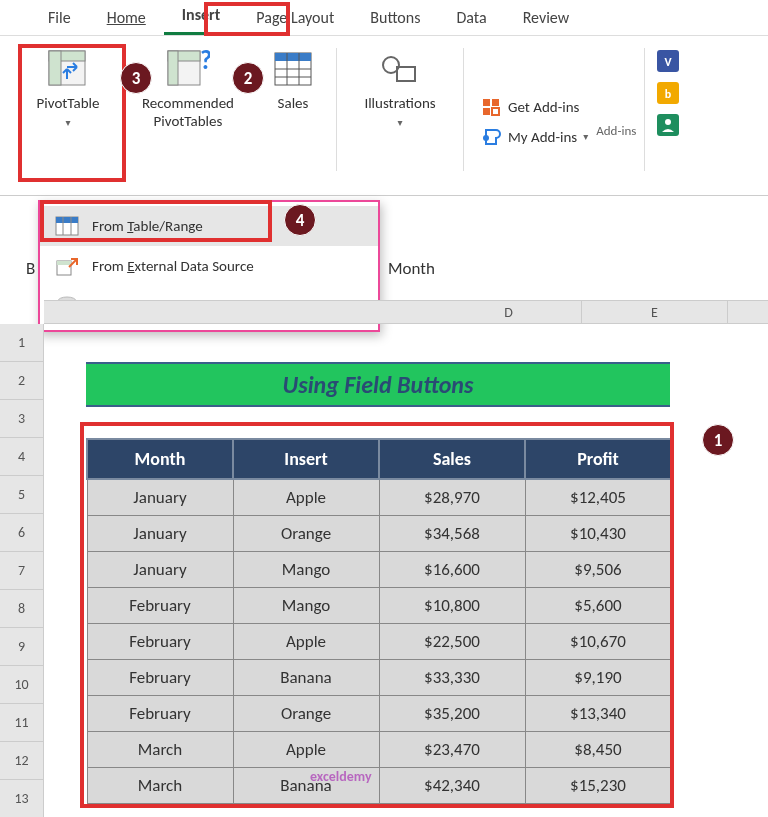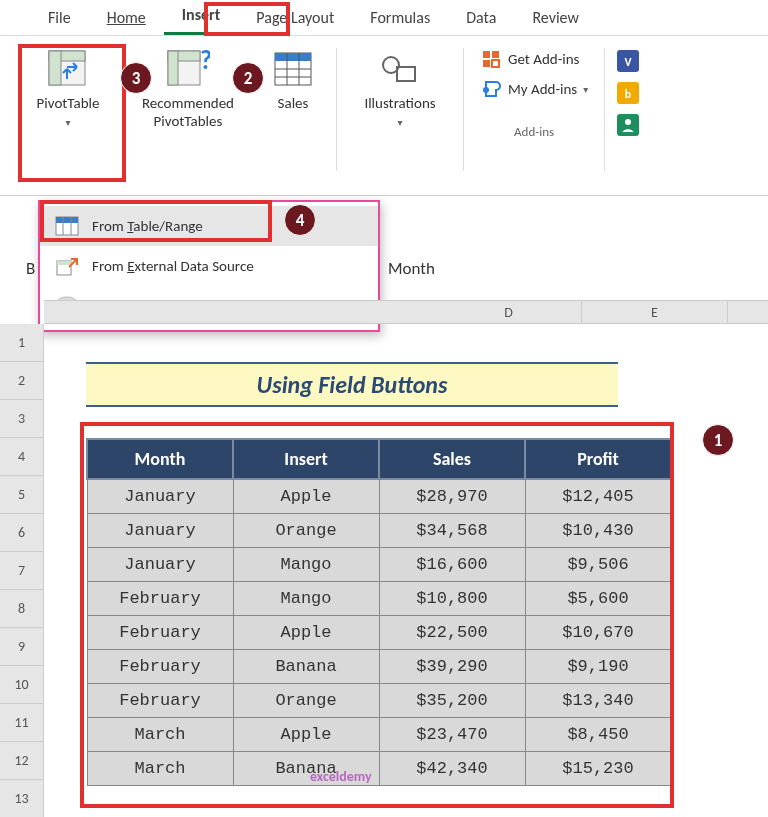--- a/index.html
+++ b/index.html
@@ -33,43 +33,43 @@
 .dd-icon { width: 26px; height: 24px; display: flex; align-items: center; justify-content: center; }
 
 .col-headers { position: absolute; top: 300px; left: 44px; right: 0; display: flex; height: 24px; background: #e6e6e6; border-top: 1px solid #ccc; border-bottom: 1px solid #ccc; }
 .col-h { flex: 0 0 146px; text-align: center; font-size: 14px; color: #555; border-right: 1px solid #ccc; line-height: 24px; }
 
 .row-headers { position: absolute; top: 324px; left: 0; width: 44px; }
 .row-h { height: 38px; text-align: center; font-size: 14px; color: #555; border-right: 1px solid #ccc; border-bottom: 1px solid #ccc; background: #e6e6e6; line-height: 38px; }
 
 .sheet { position: absolute; top: 324px; left: 44px; right: 0; }
 
-.title-cell { width: 532px; text-align: center; font-size: 24px; font-weight: 700; font-style: italic; color: #2a4b74; background: #fef9c3; border-top: 2px solid #3a5f8a; border-bottom: 2px solid #3a5f8a; padding: 6px 0; margin-left: 42px; margin-top: 38px; }
+.title-cell { width: 584px; text-align: center; font-size: 24px; font-weight: 700; font-style: italic; color: #2a4b74; background: #22c55e; border-top: 2px solid #3a5f8a; border-bottom: 2px solid #3a5f8a; padding: 6px 0; margin-left: 42px; margin-top: 38px; }
 
 .data-table { position: absolute; top: 114px; left: 42px; border-collapse: collapse; }
 .data-table th { background: #2d4568; color: #fff; font-weight: 700; font-size: 18px; padding: 8px 0; border: 2px solid #7a8aa0; width: 146px; text-align: center; }
-.data-table td { background: #d9d9d9; border: 1px solid #888; font-size: 17px; padding: 7px 0; width: 146px; text-align: center; font-family: Liberation Mono, monospace; }
+.data-table td { background: #d9d9d9; border: 1px solid #888; font-size: 17px; padding: 7px 0; width: 146px; text-align: center; }
 
 .annot { position: absolute; border: 4px solid #e03030; }
 .badge { position: absolute; width: 32px; height: 32px; border-radius: 50%; background: #6b1820; color: #fff; font-weight: 700; font-size: 17px; display: flex; align-items: center; justify-content: center; border: 1px solid #fff; }
 
 .b-letter { position: absolute; top: 258px; left: 26px; font-size: 17px; }
 .month-frag { position: absolute; top: 258px; left: 388px; font-size: 17px; }
 
 svg { display: block; }
 </style>
 </head>
 <body>
 
 <div class="tabs">
   <div class="tab">File</div>
   <div class="tab"><span class="u">Home</span></div>
   <div class="tab active">Insert</div>
   <div class="tab">Page Layout</div>
-  <div class="tab">Formulas</div>
+  <div class="tab">Buttons</div>
   <div class="tab">Data</div>
   <div class="tab">Review</div>
 </div>
 
 <div class="ribbon">
   <div class="big-btn">
     <div class="icon-box">
       <svg width="42" height="40">
           <rect x="2" y="2" width="36" height="34" fill="#f3f3f3" stroke="#888"></rect>
           <rect x="2" y="2" width="36" height="10" fill="#cfe3cf" stroke="#888"></rect>
@@ -114,21 +114,21 @@
       <svg width="42" height="36">
           <circle cx="12" cy="14" r="8" fill="none" stroke="#666" stroke-width="2"></circle>
           <rect x="18" y="16" width="18" height="14" fill="none" stroke="#666" stroke-width="2"></rect>
         </svg>
     </div>
     <div class="lbl"><span>Illustrations</span><br><span class="chev">▾</span></div>
   </div>
 
   <div class="group-sep"></div>
 
-  <div style="display:flex;flex-direction:column;align-items:center">
+  <div style="display:flex;flex-direction:row;align-items:center">
     <div class="addins">
       <div class="addin-row">
         <svg width="22" height="22">
             <rect x="3" y="3" width="7" height="7" fill="#e8672c"></rect>
             <rect x="12" y="3" width="7" height="7" fill="#e8672c"></rect>
             <rect x="3" y="12" width="7" height="7" fill="#e8672c"></rect>
             <rect x="12" y="12" width="7" height="7" fill="none" stroke="#e8672c" stroke-width="2"></rect>
           </svg>
         <span>Get Add-ins</span>
       </div>
@@ -259,21 +259,21 @@
         </tr>
     <tr>
           <td>February</td>
           <td>Apple</td>
           <td>$22,500</td>
           <td>$10,670</td>
         </tr>
     <tr>
           <td>February</td>
           <td>Banana</td>
-          <td>$39,290</td>
+          <td>$33,330</td>
           <td>$9,190</td>
         </tr>
     <tr>
           <td>February</td>
           <td>Orange</td>
           <td>$35,200</td>
           <td>$13,340</td>
         </tr>
     <tr>
           <td>March</td>

